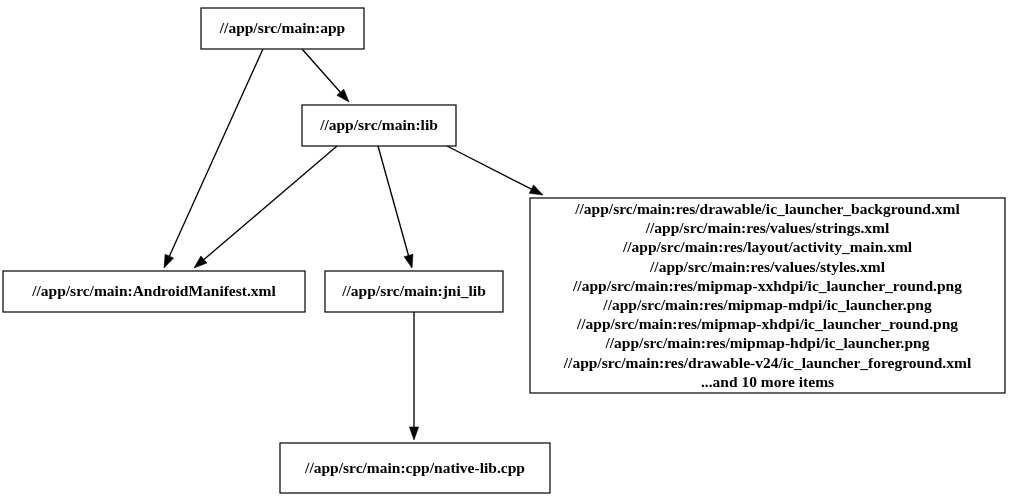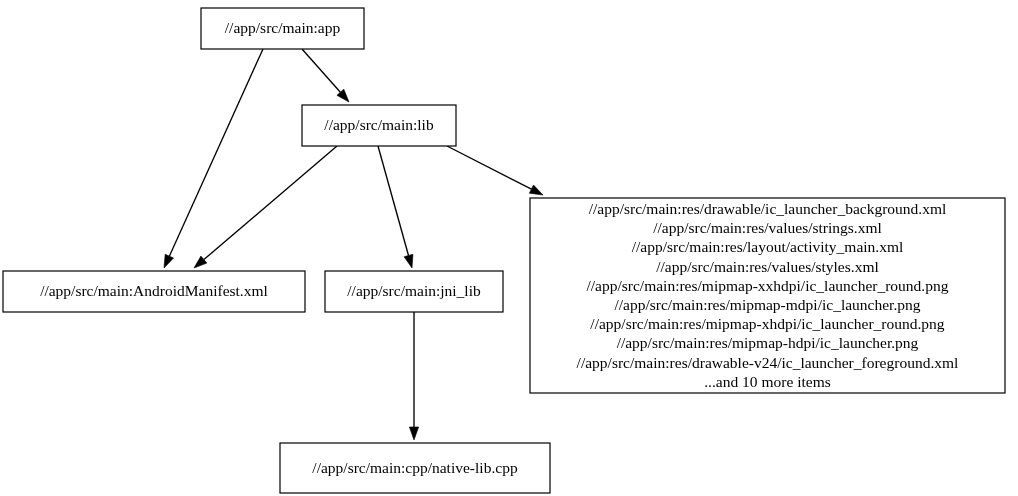--- a/index.html
+++ b/index.html
@@ -11,20 +11,21 @@
     width: 1018px;
     height: 496px;
     overflow: hidden;
     font-family: "Liberation Serif", "DejaVu Serif", serif;
   }
   #graph-root {
     position: relative;
     width: 1018px;
     height: 496px;
     background: #ffffff;
+    font-weight: bold;
   }
   svg#graph-canvas {
     position: absolute;
     top: 0;
     left: 0;
     width: 1018px;
     height: 496px;
     display: block;
   }
   .node-box {

